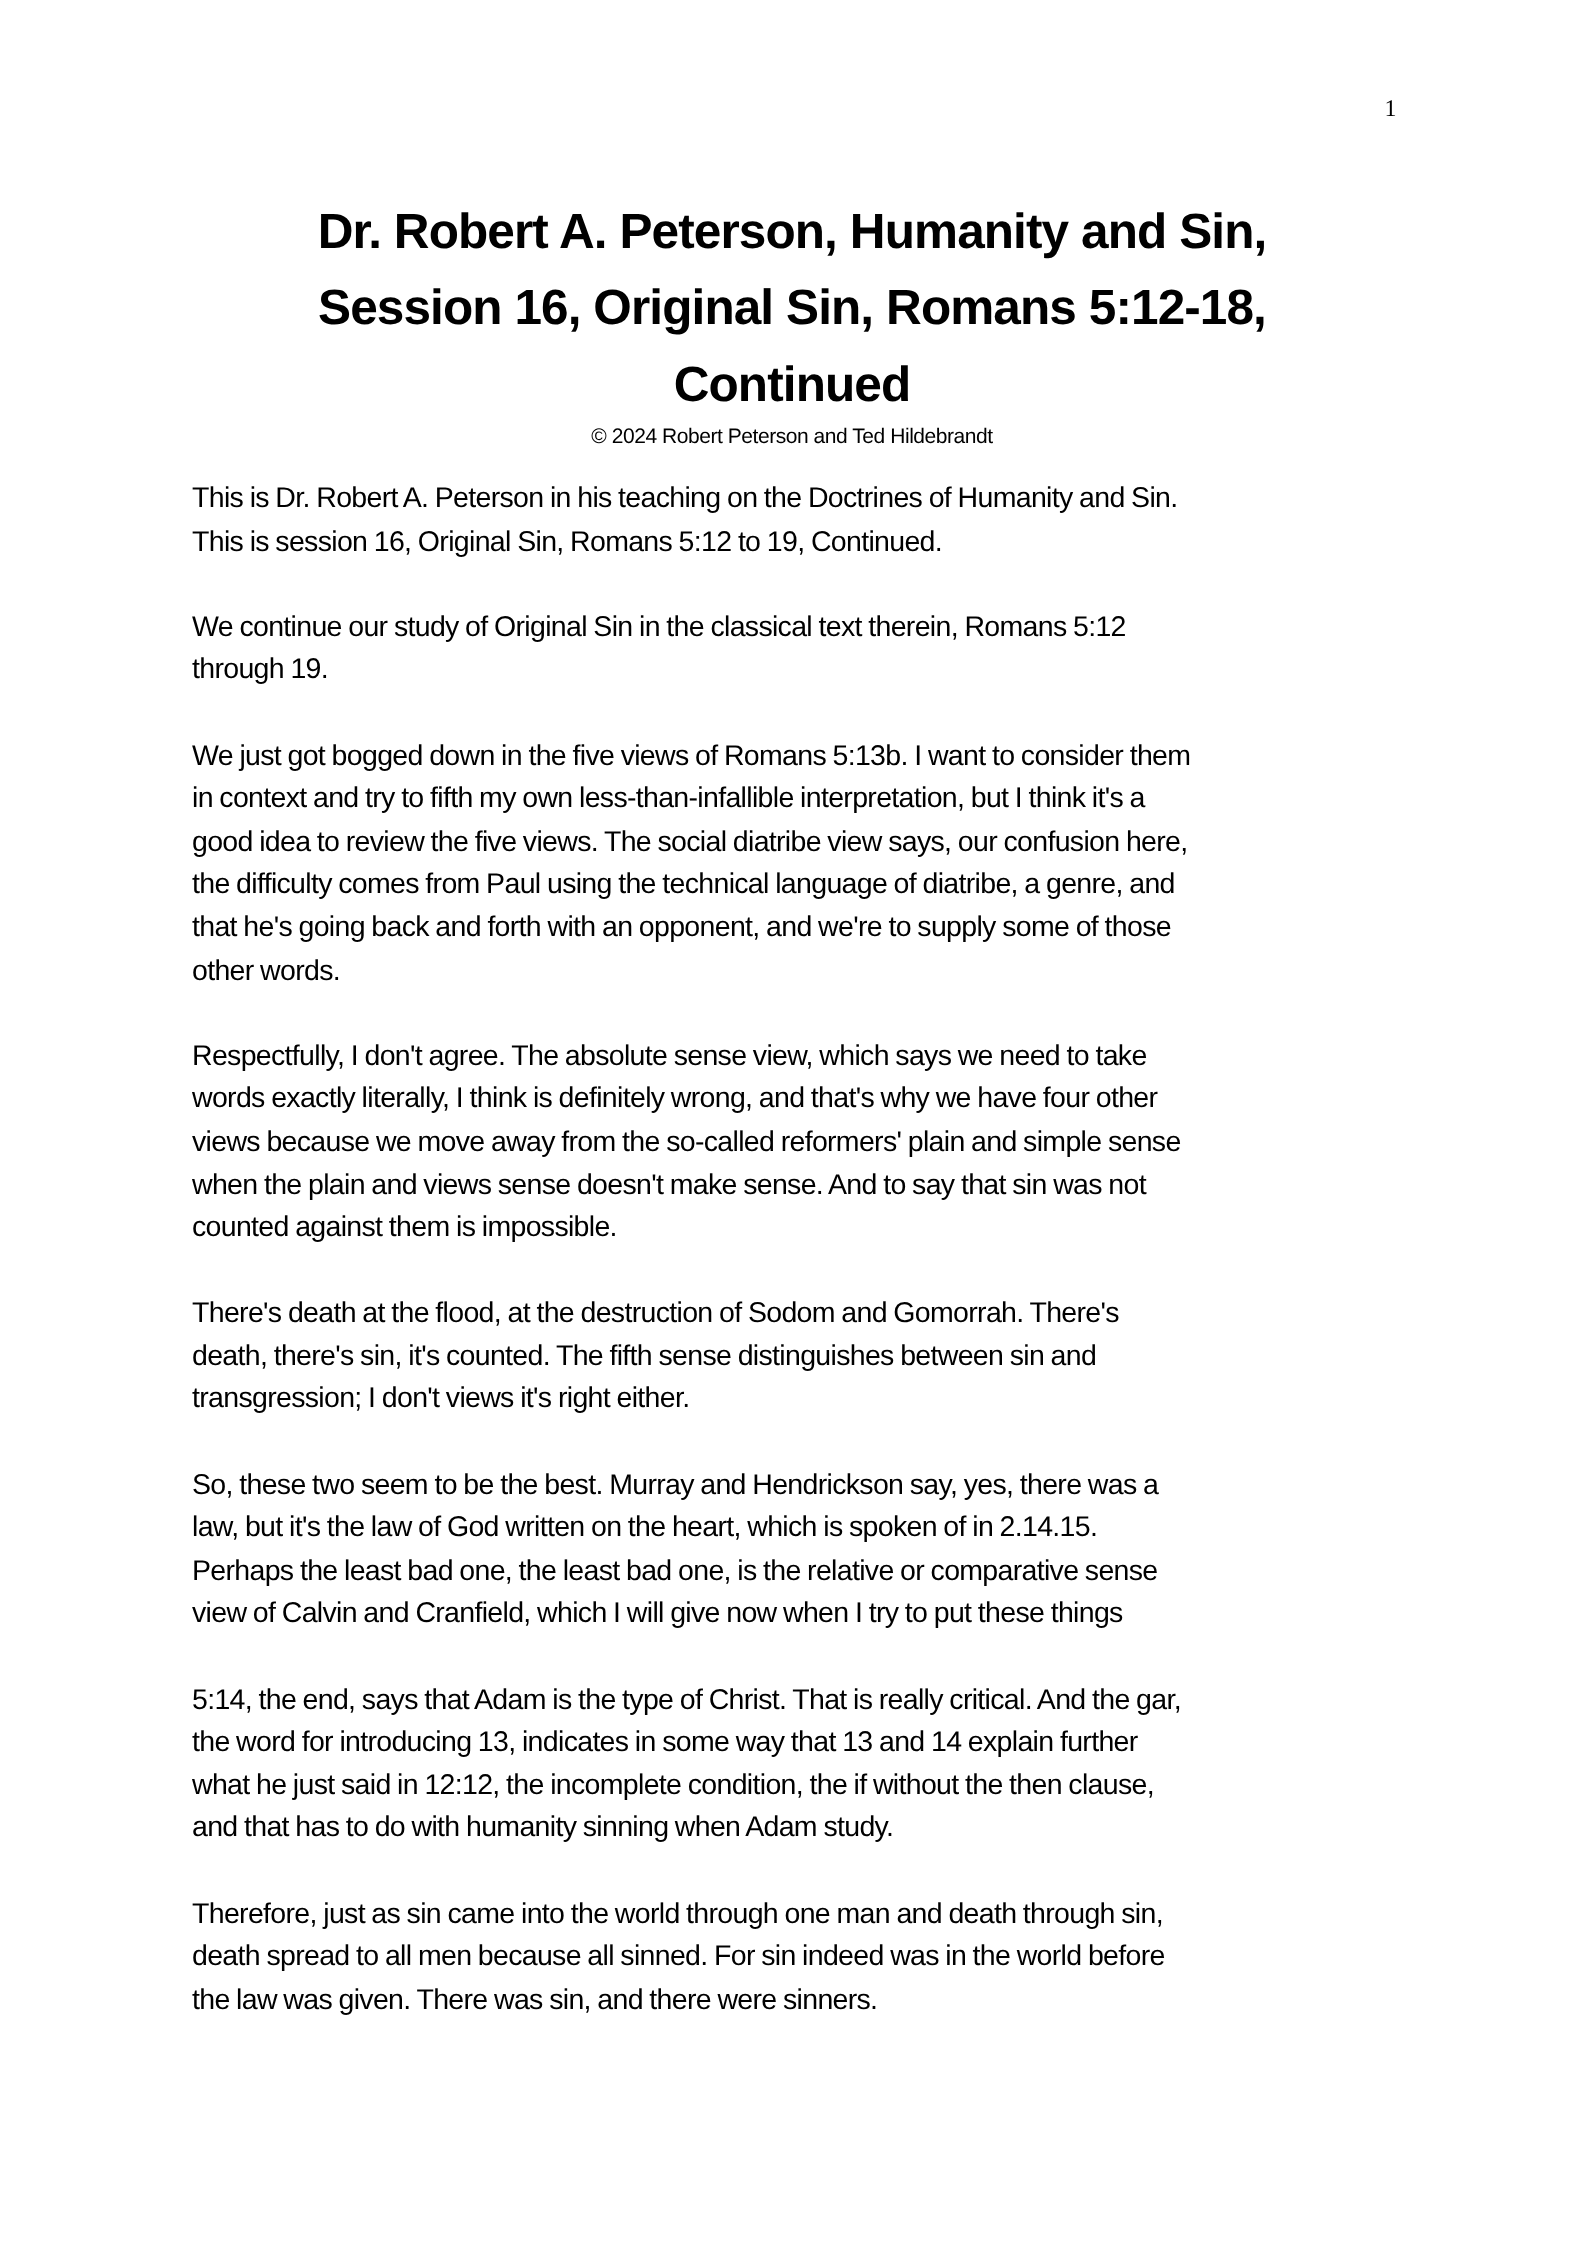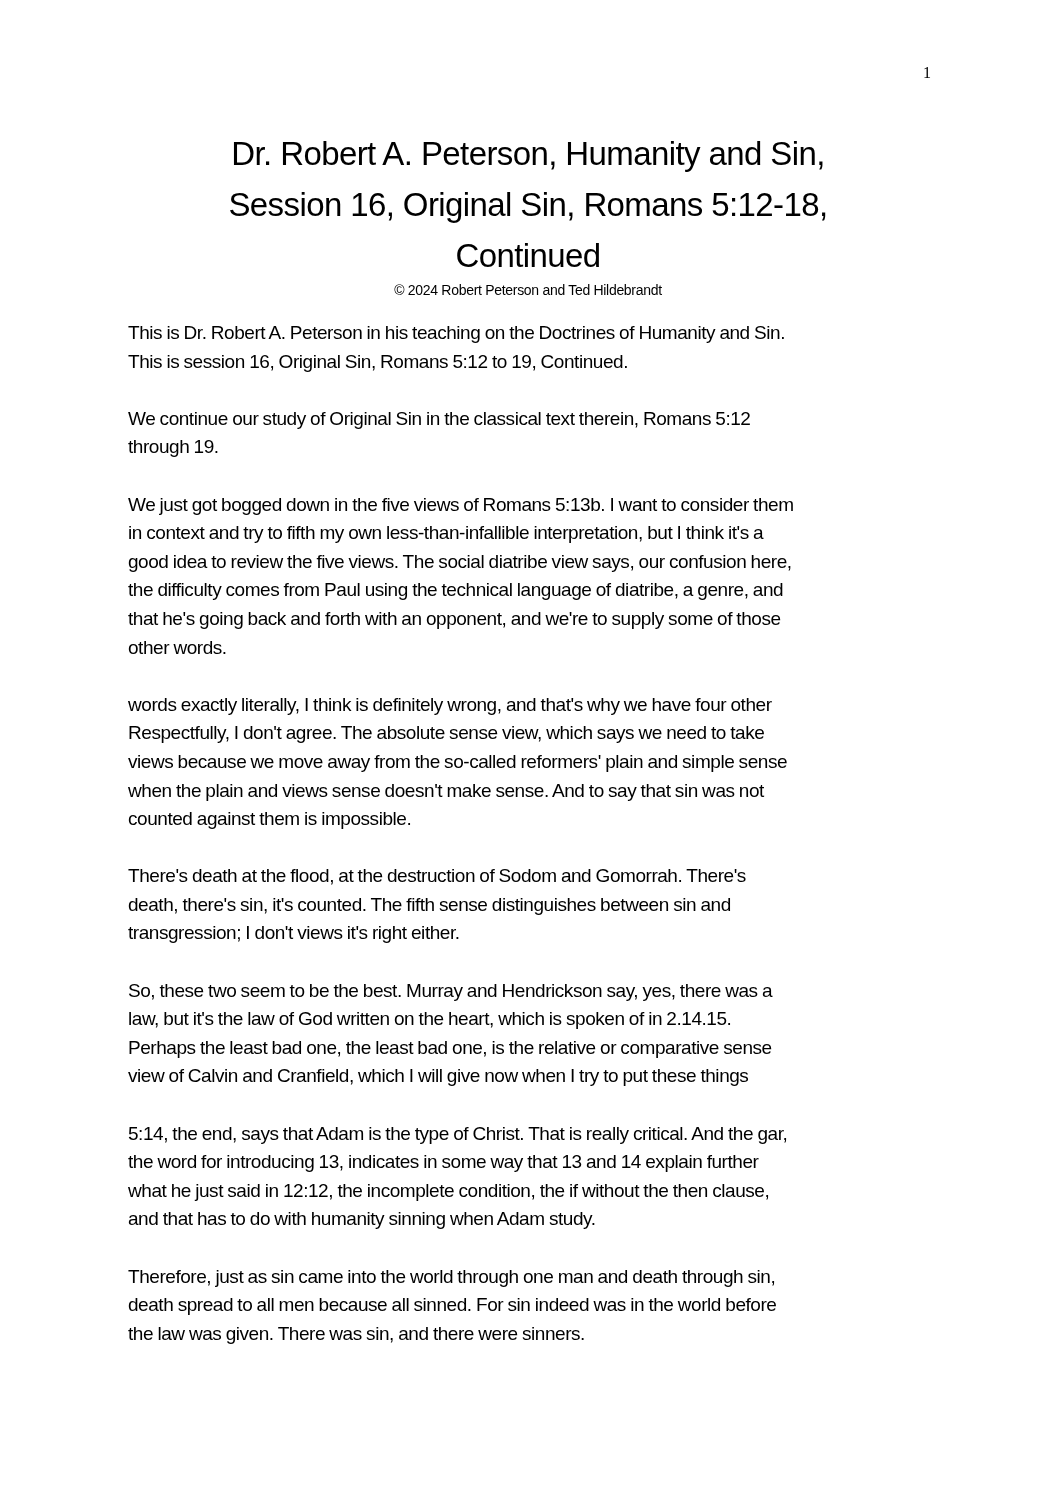--- a/index.html
+++ b/index.html
@@ -24,21 +24,21 @@
     }
     .title-block {
       position: absolute;
       top: 128px;
       left: 128px;
       width: 800px;
       text-align: center;
     }
     .title {
       font-family: "Liberation Sans", sans-serif;
-      font-weight: normal;
+      font-weight: bold;
       font-size: 33px;
       line-height: 51px;
       letter-spacing: -0.6px;
       margin: 0;
     }
     .title-line {
       display: block;
     }
     .copyright {
       font-family: "Liberation Sans", sans-serif;
@@ -91,22 +91,22 @@
   </p>
   <p class="paragraph">
     <span class="line">We just got bogged down in the five views of Romans 5:13b. I want to consider them</span>
     <span class="line">in context and try to fifth my own less-than-infallible interpretation, but I think it's a</span>
     <span class="line">good idea to review the five views. The social diatribe view says, our confusion here,</span>
     <span class="line">the difficulty comes from Paul using the technical language of diatribe, a genre, and</span>
     <span class="line">that he's going back and forth with an opponent, and we're to supply some of those</span>
     <span class="line">other words.</span>
   </p>
   <p class="paragraph">
+    <span class="line">Respectfully, I don't agree. The absolute sense view, which says we need to take</span>
     <span class="line">words exactly literally, I think is definitely wrong, and that's why we have four other</span>
-    <span class="line">Respectfully, I don't agree. The absolute sense view, which says we need to take</span>
     <span class="line">views because we move away from the so-called reformers' plain and simple sense</span>
     <span class="line">when the plain and views sense doesn't make sense. And to say that sin was not</span>
     <span class="line">counted against them is impossible.</span>
   </p>
   <p class="paragraph">
     <span class="line">There's death at the flood, at the destruction of Sodom and Gomorrah. There's</span>
     <span class="line">death, there's sin, it's counted. The fifth sense distinguishes between sin and</span>
     <span class="line">transgression; I don't views it's right either.</span>
   </p>
   <p class="paragraph">

